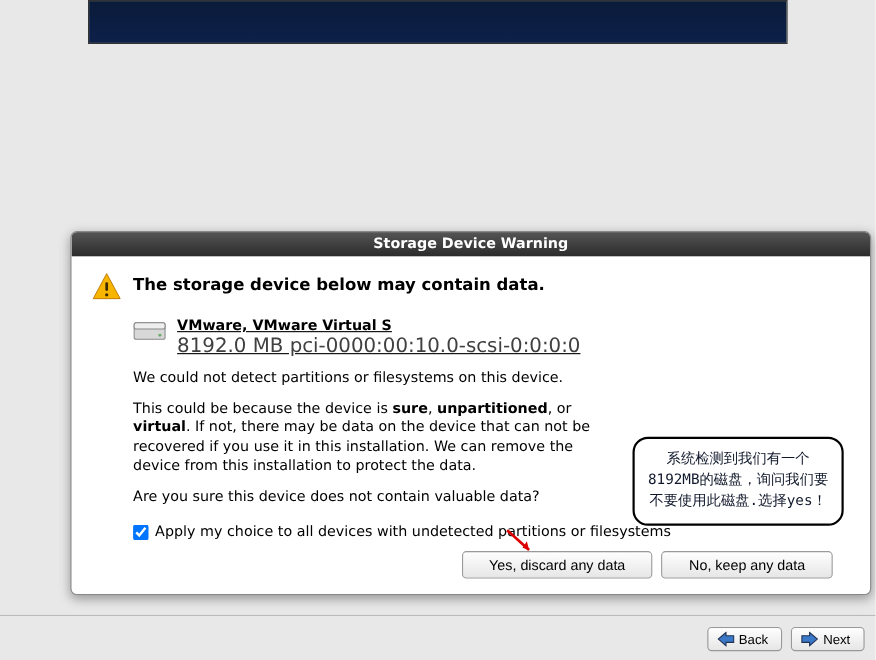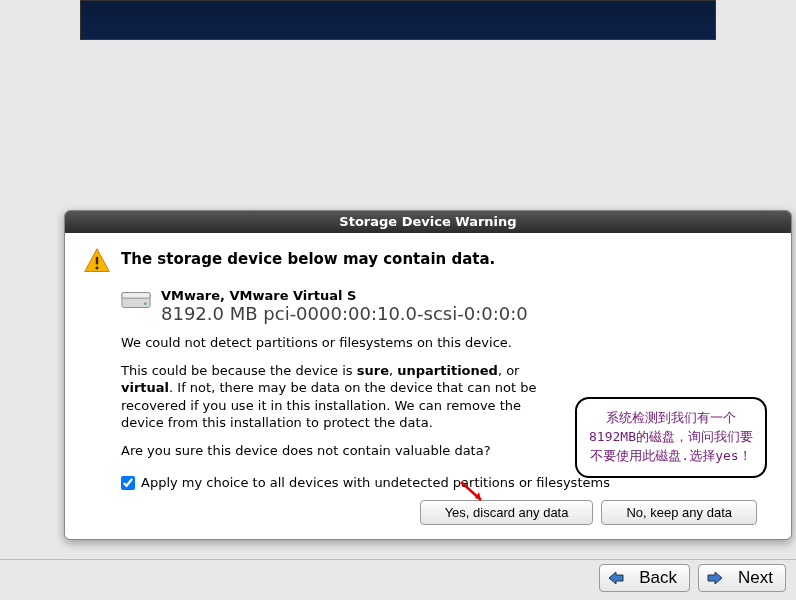--- a/index.html
+++ b/index.html
@@ -36,21 +36,21 @@
     padding: 3px 0 4px;
     font-size: 13px;
   }
   .dialog-body {
     padding: 14px 18px 12px 18px;
     position: relative;
   }
   .heading-row { display: flex; align-items: flex-start; gap: 10px; margin-bottom: 10px; }
   .warn-icon svg { width: 28px; height: 28px; }
   .heading { font-weight: bold; font-size: 15px; margin-top: 3px; }
-  .device-row { display: flex; align-items: flex-start; gap: 10px; margin: 6px 0 8px 38px; }
+  .device-row { display: flex; align-items: flex-start; gap: 10px; margin: 6px 0 8px 38px; text-decoration: underline; }
   .drive-icon svg { width: 30px; height: 24px; }
   .device-name { font-weight: bold; font-size: 13px; }
   .device-sub { font-size: 18px; color: #404040; }
   .para { margin: 10px 0 4px 38px; max-width: 430px; line-height: 1.35; font-size: 13px; }
   .check-row { margin: 16px 0 10px 38px; display: flex; align-items: center; gap: 6px; font-size: 13px; }
   .check-row input { width: 14px; height: 14px; }
   .btn-row { display: flex; justify-content: center; gap: 8px; margin: 6px 0 2px 38px; padding-right: 8px; position: relative; }
   .btn-row-inner { display: flex; gap: 8px; margin-left: auto; margin-right: 8px; }
   .btn {
     background: linear-gradient(#fefefe, #e6e6e6);
@@ -62,21 +62,21 @@
     min-width: 140px;
     text-align: center;
   }
   .callout {
     position: absolute;
     right: 24px; top: 164px;
     width: 192px;
     border: 2px solid #000;
     border-radius: 14px;
     padding: 10px 8px;
-    color: #701a75;
+    color: #0f172a;
     font-family: "SimSun","Songti SC",monospace;
     font-size: 13px;
     text-align: center;
     line-height: 1.45;
     background: #fff;
   }
   .arrow {
     position: absolute;
     left: 392px; bottom: 28px;
     pointer-events: none;
@@ -84,23 +84,23 @@
   .nav-row {
     position: absolute;
     right: 10px; bottom: 8px;
     display: flex; gap: 8px;
   }
   .navbtn {
     background: linear-gradient(#fefefe,#e6e6e6);
     border: 1px solid #999;
     border-radius: 4px;
     padding: 3px 12px 3px 8px;
-    font-size: 17px;
+    font-size: 12px;
     cursor: pointer;
-    display: flex; align-items: center; gap: 15px; justify-content: center;
+    display: flex; align-items: center; gap: 4px; justify-content: center;
   }
   .nav-icon { display: inline-flex; }
   .sep {
     position: absolute;
     left: 0; right: 0; bottom: 40px;
     border-top: 1px solid #bbb;
   }
 </style>
 </head>
 <body>

